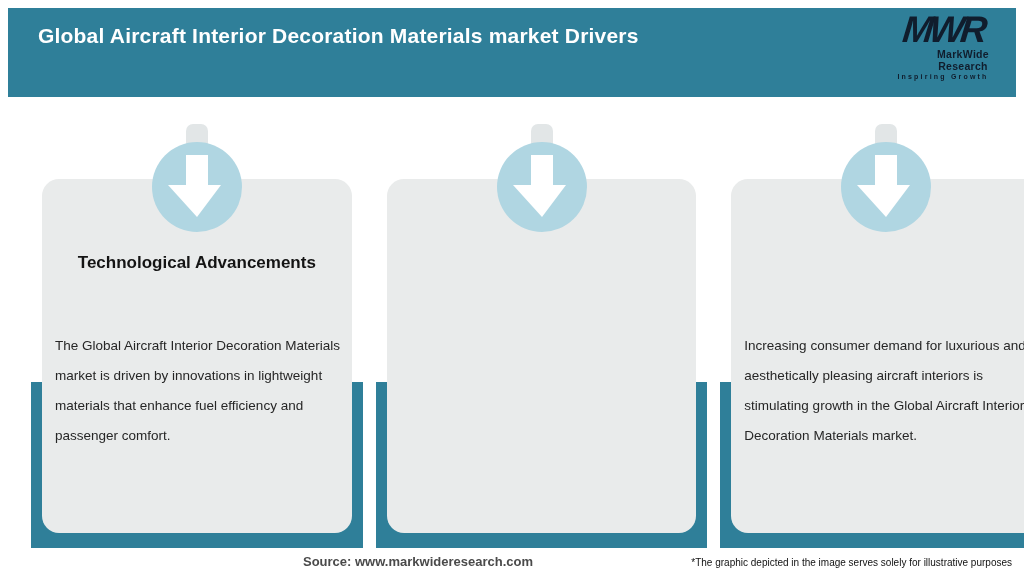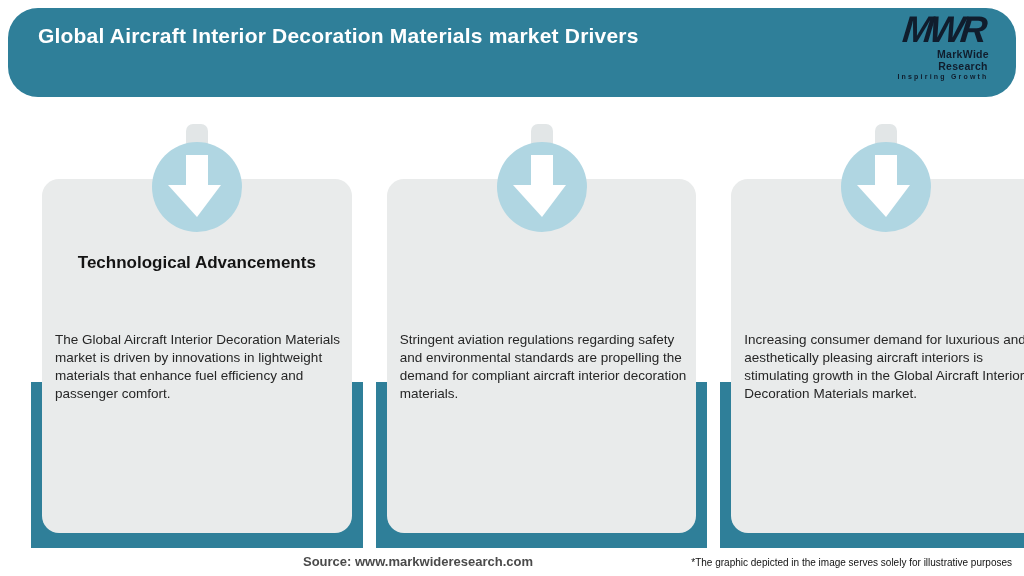--- a/index.html
+++ b/index.html
@@ -9,21 +9,20 @@
     background: #ffffff;
     position: relative;
   }
 
   
   .header-bar {
     position: absolute;
     left: 8px; top: 8px;
     width: 1008px; height: 89px;
     background: #2f7f99;
-    border-radius: 30px;
   }
   .header-title {
     position: absolute;
     left: 30px; top: 16px;
     color: #ffffff;
     font-size: 21px;
     font-weight: bold;
     letter-spacing: 0.2px;
   }
   .logo {
@@ -109,21 +108,21 @@
     text-align: center;
     font-size: 17px;
     font-weight: bold;
     color: #141414;
     z-index: 4;
   }
   .card-body {
     position: absolute;
     left: 13px; right: 10px; top: 152px;
     font-size: 13.5px;
-    line-height: 18px;
+    line-height: 30px;
     color: #262626;
     z-index: 4;
   }
 
   
   .source-line {
     position: absolute;
     left: 0; top: 554px;
     width: 836px;
     text-align: center;
@@ -168,21 +167,20 @@
 
   <div class="column">
     <div class="back-panel"></div>
     <div class="card"></div>
     <div class="arrow-stub"></div>
     <div class="arrow-circle">
       <svg width="58" height="64" viewBox="0 0 58 64">
         <path d="M18 0 h22 v30 h13 L29 62 L0 30 h18 Z" fill="#ffffff"></path>
       </svg>
     </div>
-    <div class="card-body">Stringent aviation regulations regarding safety and environmental standards are propelling the demand for compliant aircraft interior decoration materials.</div>
   </div>
 
   <div class="column">
     <div class="back-panel"></div>
     <div class="card"></div>
     <div class="arrow-stub"></div>
     <div class="arrow-circle">
       <svg width="58" height="64" viewBox="0 0 58 64">
         <path d="M18 0 h22 v30 h13 L29 62 L0 30 h18 Z" fill="#ffffff"></path>
       </svg>

